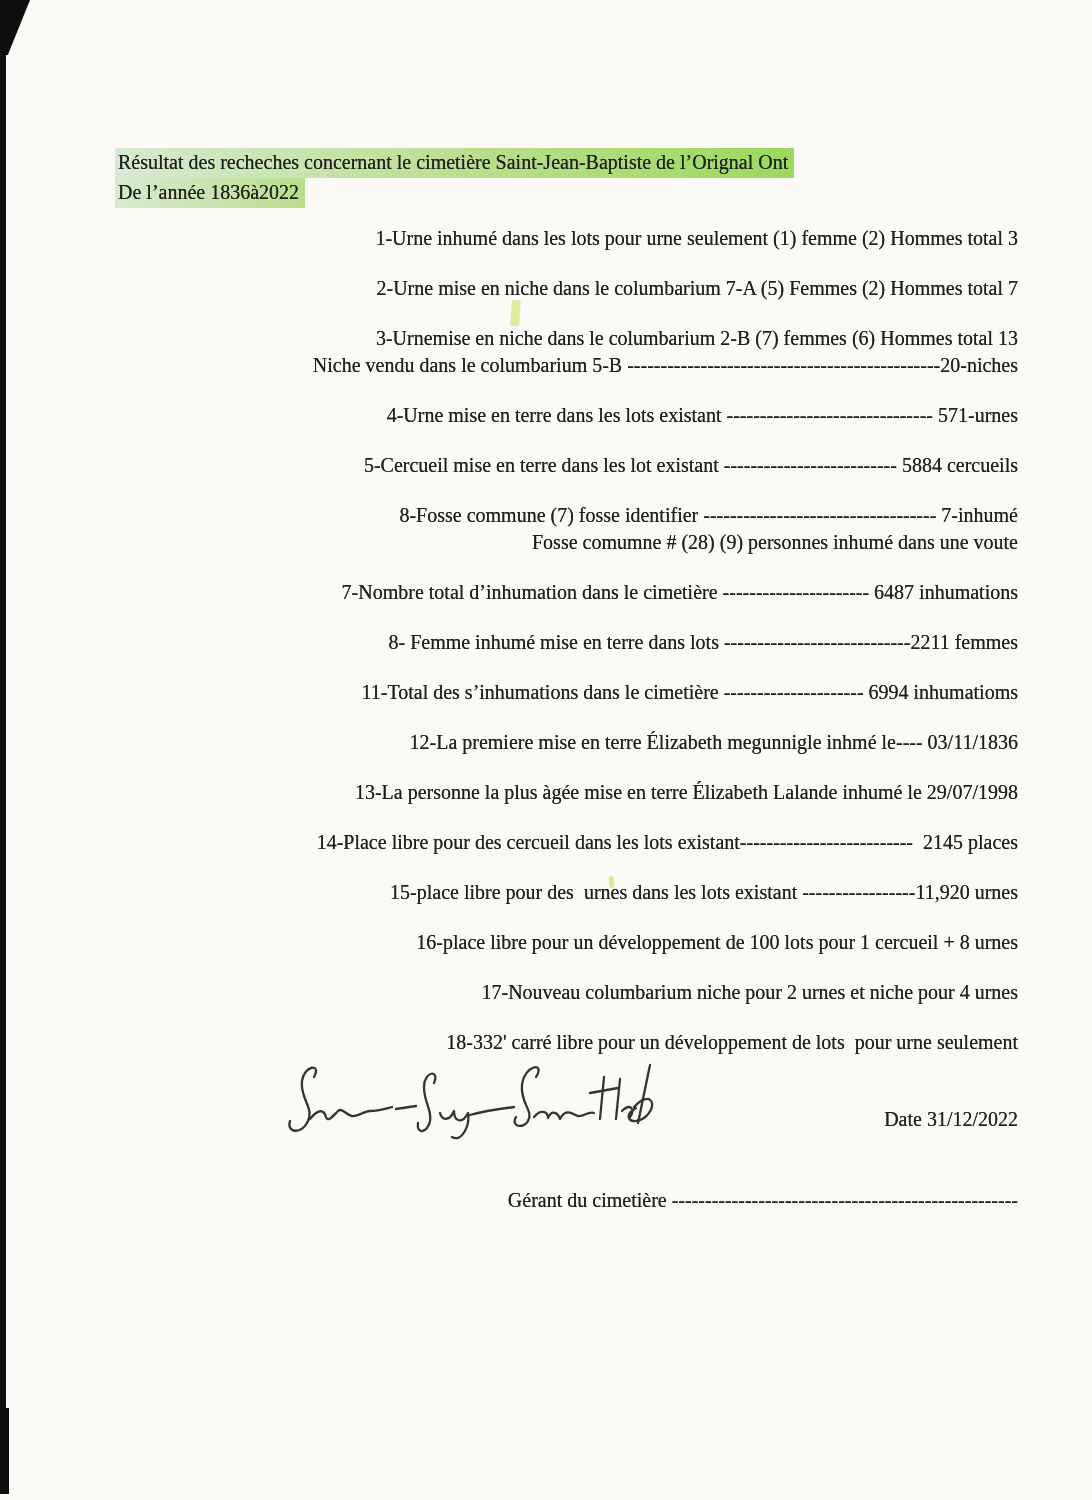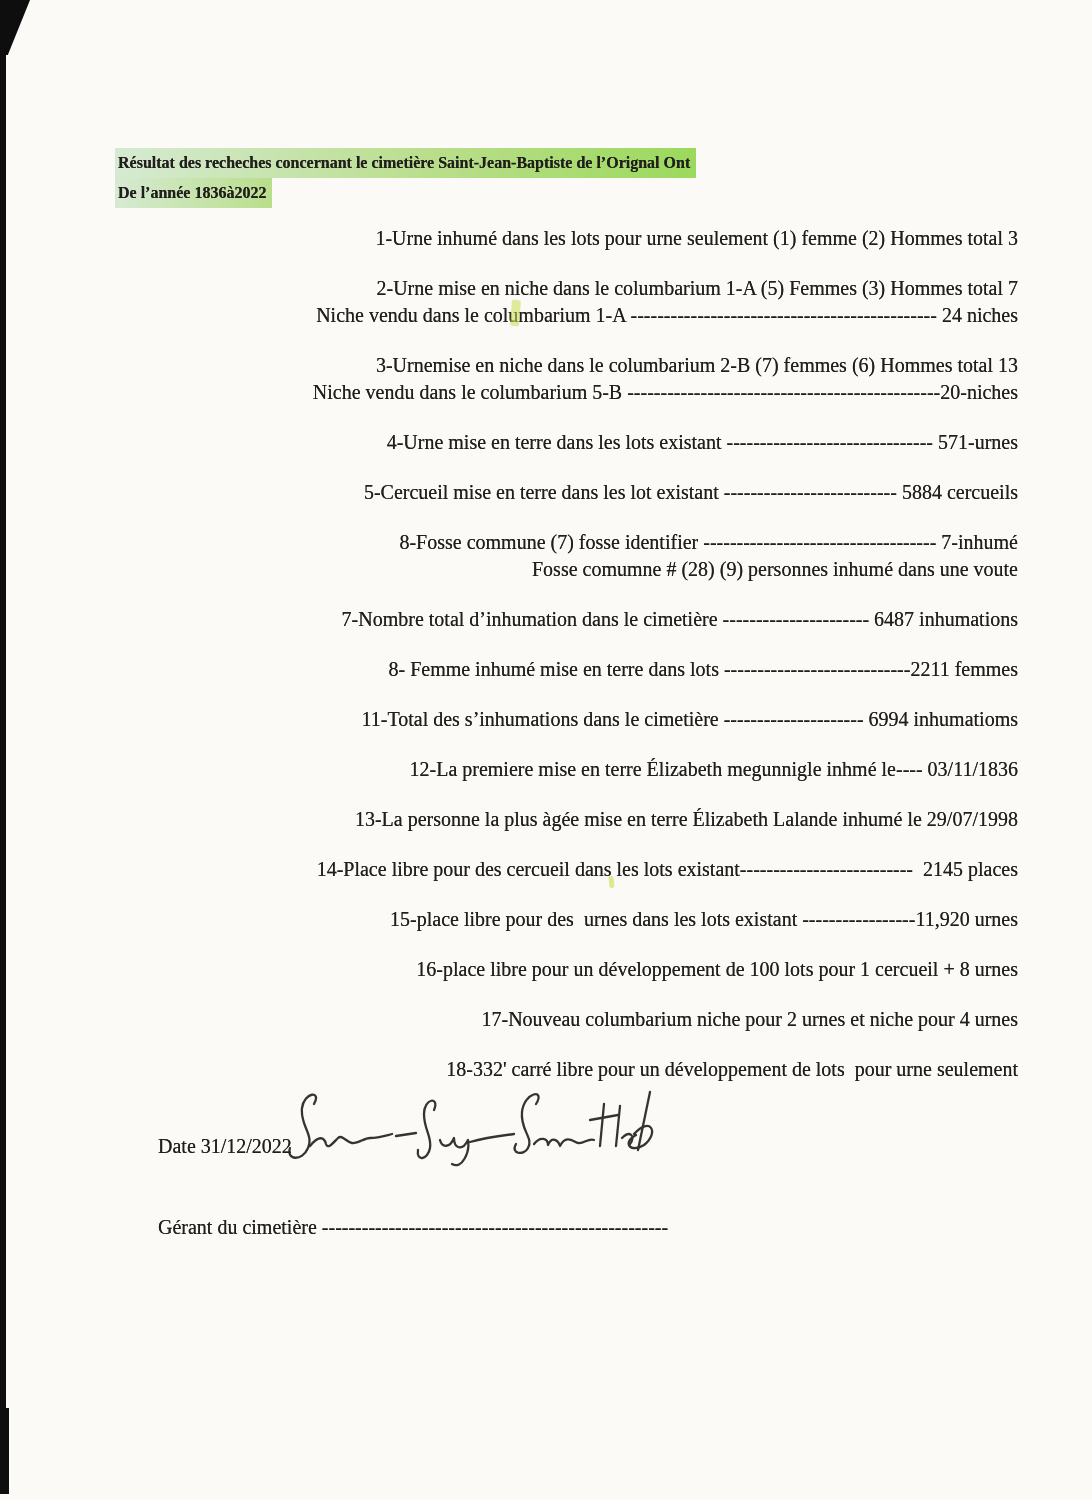--- a/index.html
+++ b/index.html
@@ -15,28 +15,28 @@
     font-family:"Liberation Serif","DejaVu Serif",serif;
     color:var(--ink); font-size:20px;
   }
   
   .scan-strip{position:absolute;left:0;top:0;width:6px;height:1410px;background:var(--scan-edge);}
   .scan-strip-bottom{position:absolute;left:0;top:1408px;width:9px;height:86px;background:var(--scan-edge);}
   .scan-wedge{position:absolute;left:0;top:0;width:30px;height:55px;background:var(--scan-edge);
     clip-path:polygon(0 0,100% 0,26% 100%,0 100%);}
   
   .content{position:absolute;left:118px;top:148px;width:900px;}
-  .title{font-weight:bold;font-size:16px;line-height:29px;margin-bottom:17px;}
+  .title{font-weight:normal;font-size:20px;line-height:29px;margin-bottom:17px;}
   .hl{display:inline-block;padding:0 6px 1px 3px;margin-left:-3px;white-space:pre-wrap;}
   .hl1{background:linear-gradient(90deg,var(--highlight-left) 0%,var(--highlight-mid) 55%,var(--highlight-right) 100%);}
   .hl2{background:linear-gradient(90deg,var(--highlight-left) 0%,var(--highlight-mid) 100%);}
   .item{line-height:27px;margin-bottom:23px;}
   .line{display:block;white-space:pre-wrap;text-align:right;}
   .footer{position:relative;line-height:27px;margin-top:0;}
-  .footer-line{white-space:pre-wrap;}
+  .footer-line{white-space:pre-wrap;text-align:right;}
   .signature{position:absolute;left:160px;top:-18px;pointer-events:none;}
   
   .smudge{position:absolute;background:var(--smudge);opacity:.55;border-radius:2px;}
   .smudge-a{left:511px;top:300px;width:9px;height:26px;transform:rotate(4deg);}
   .smudge-b{left:609px;top:876px;width:5px;height:12px;opacity:.6;transform:rotate(-6deg);}
   
   .content, .footer{text-shadow:0 0 .4px rgba(33,31,29,.85);}
 </style>
 </head>
 <body>
@@ -51,22 +51,21 @@
 
     <h1 class="title">
       <span class="hl hl1">Résultat des recheches concernant le cimetière Saint-Jean-Baptiste de l’Orignal Ont</span><br>
       <span class="hl hl2">De l’année 1836à2022</span>
     </h1>
 
     <p class="item">
       <span class="line">1-Urne inhumé dans les lots pour urne seulement (1) femme (2) Hommes total 3</span>
     </p>
     <p class="item">
-      <span class="line">2-Urne mise en niche dans le columbarium 1-A (5) Femmes (3) Hommes total 7</span>
-      <span class="line">Niche vendu dans le columbarium 1-A ---------------------------------------------- 24 niches</span>
+      <span class="line">2-Urne mise en niche dans le columbarium 7-A (5) Femmes (2) Hommes total 7</span>
     </p>
     <p class="item">
       <span class="line">3-Urnemise en niche dans le columbarium 2-B (7) femmes (6) Hommes total 13</span>
       <span class="line">Niche vendu dans le columbarium 5-B -----------------------------------------------20-niches</span>
     </p>
     <p class="item">
       <span class="line">4-Urne mise en terre dans les lots existant ------------------------------- 571-urnes</span>
     </p>
     <p class="item">
       <span class="line">5-Cercueil mise en terre dans les lot existant -------------------------- 5884 cercueils</span>

